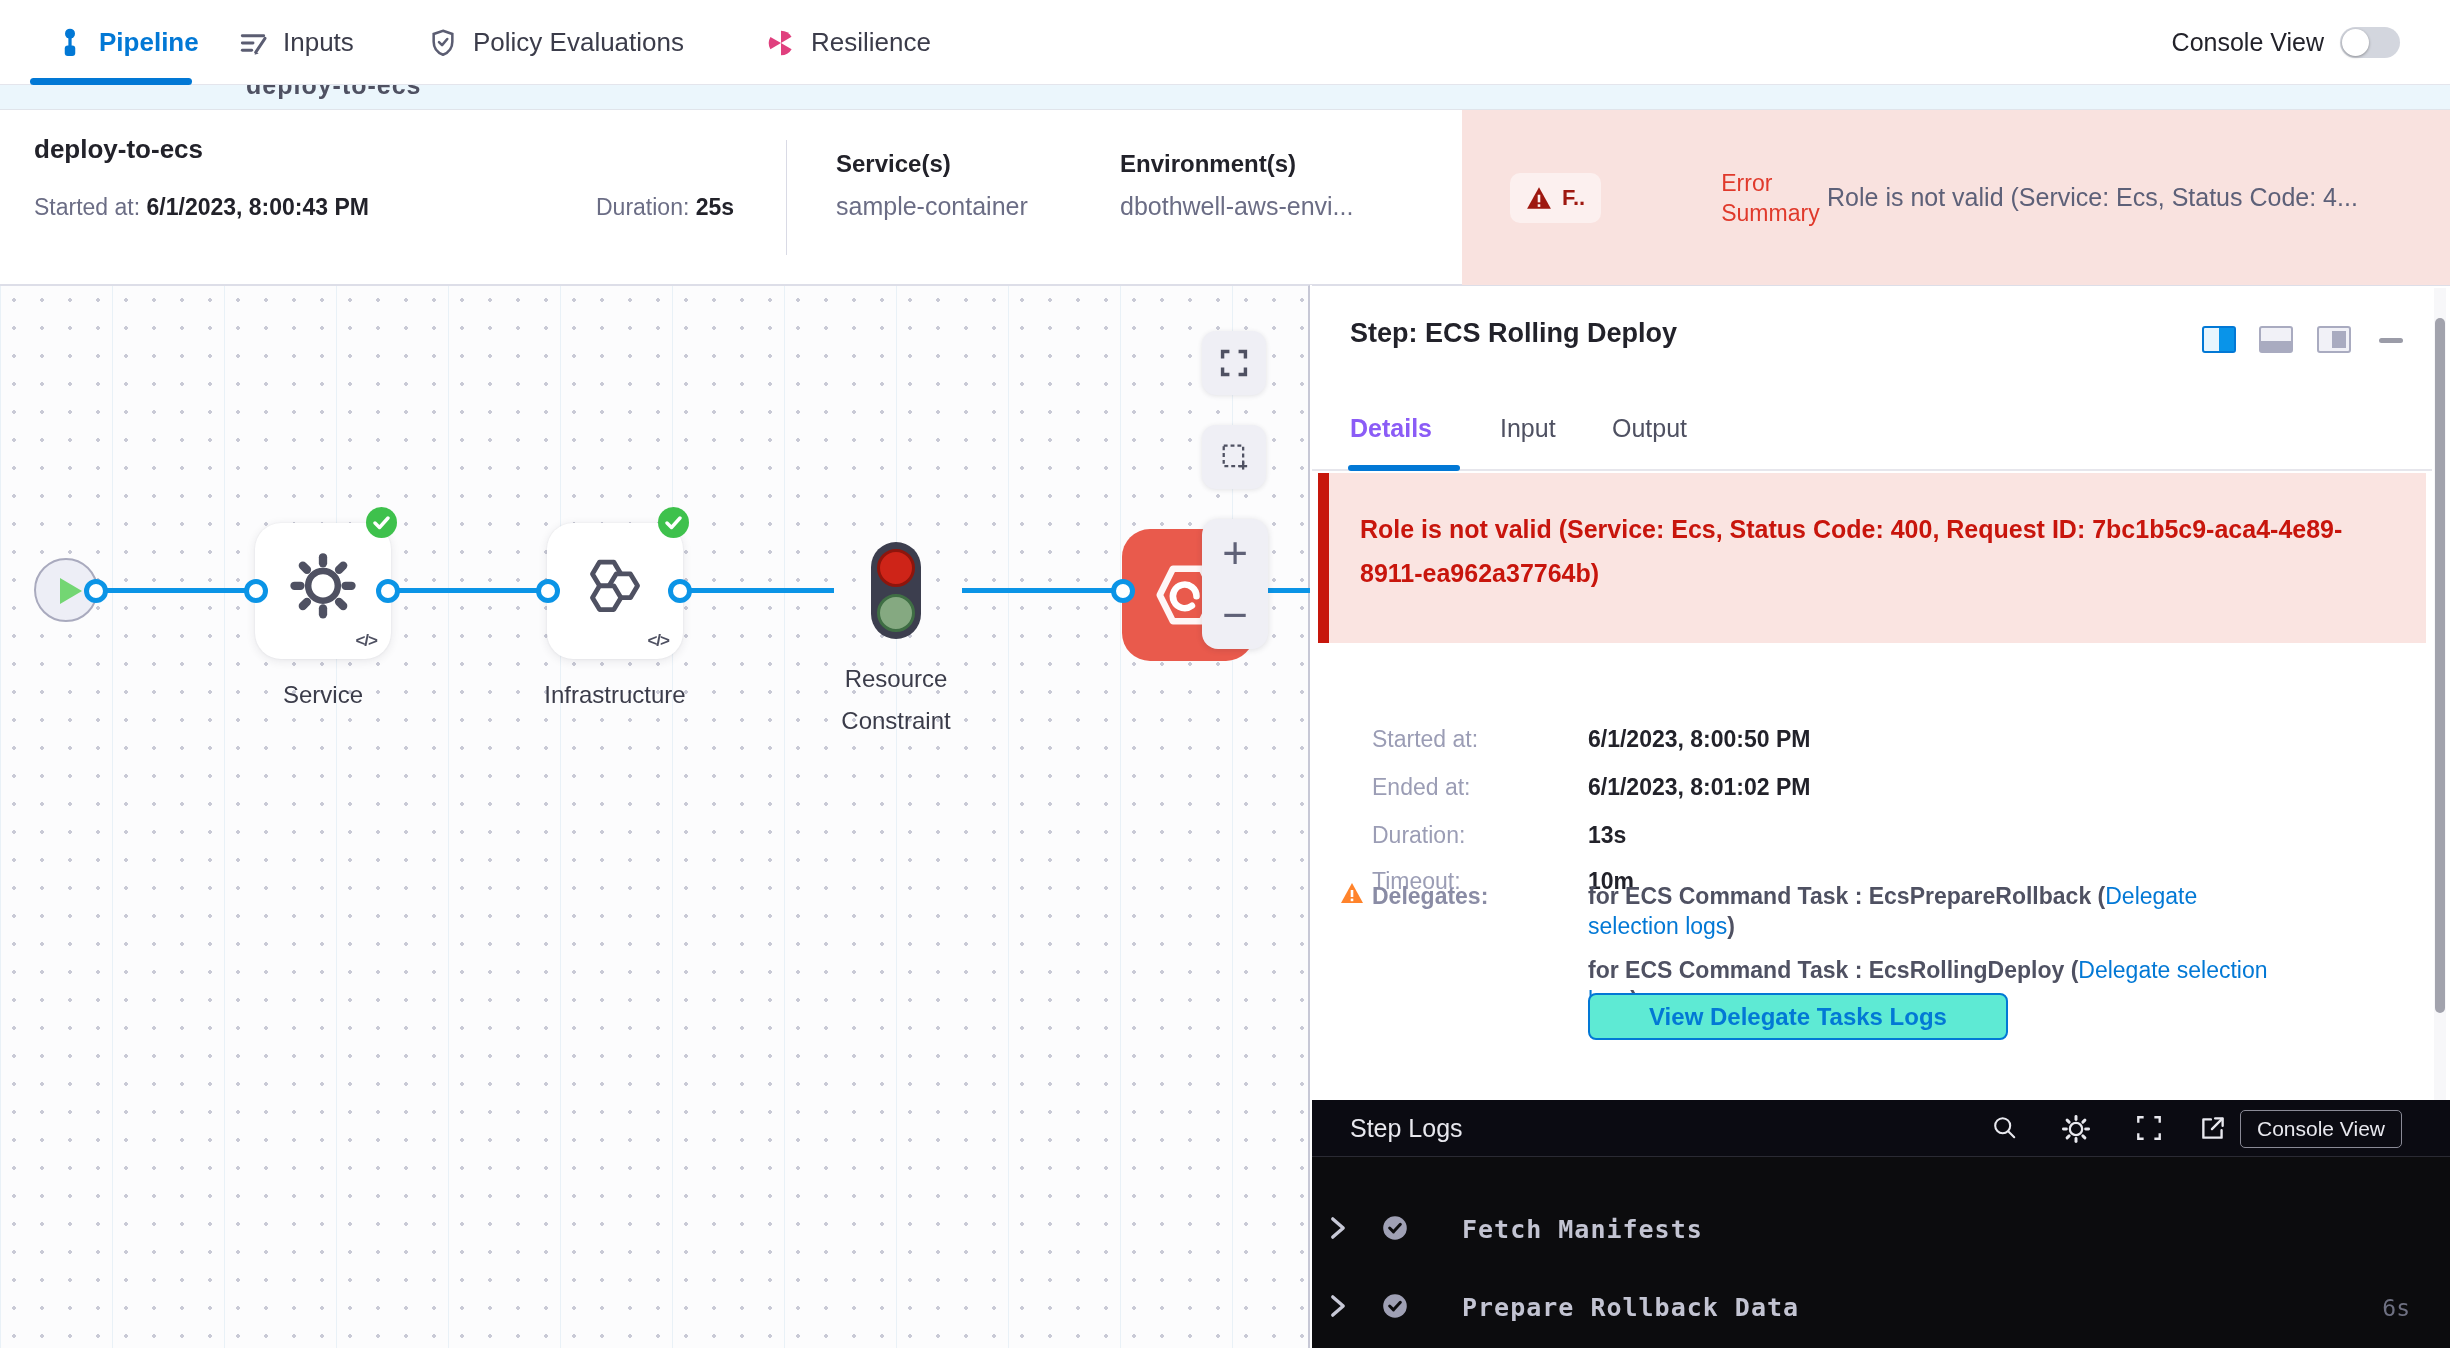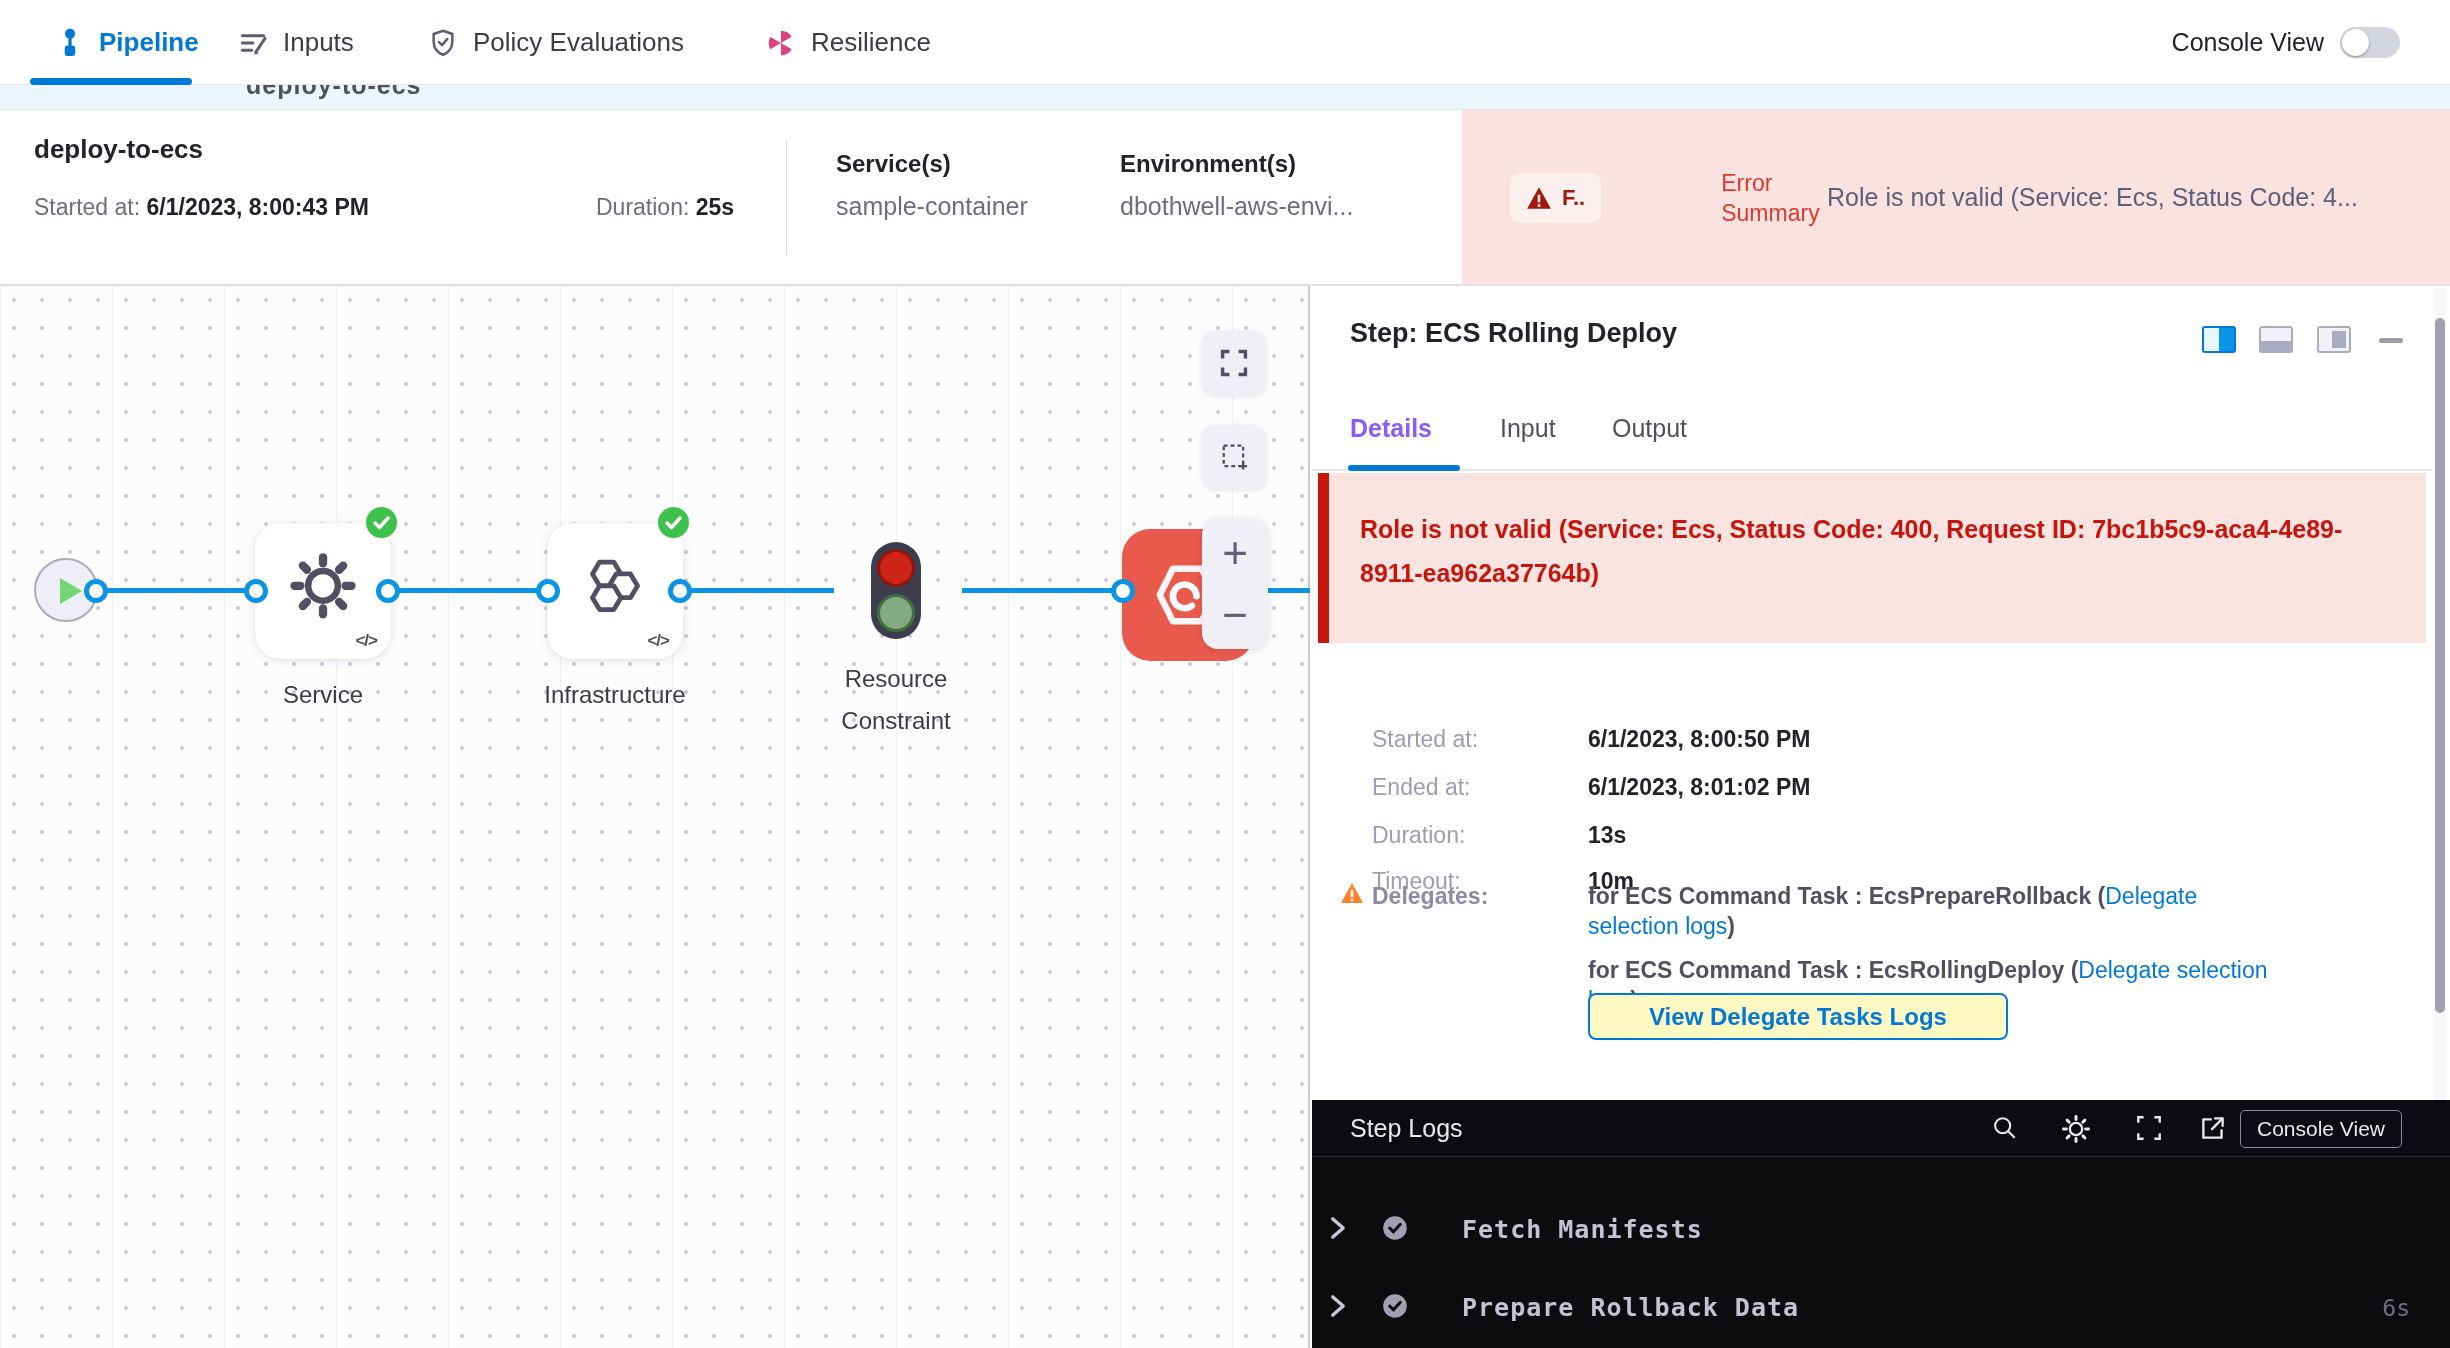--- a/index.html
+++ b/index.html
@@ -79,21 +79,21 @@
   .sp-banner { position:absolute; left:6px; top:187px; width:1108px; height:170px; background:#FAE4E1; }
   .sp-banner .bar { position:absolute; left:0; top:0; width:11px; height:170px; background:#C7170C; }
   .sp-banner .msg { position:absolute; left:42px; top:34px; width:1020px; font-size:25px; line-height:44px; font-weight:700; color:#C8150C; }
   .kv { position:absolute; font-size:23px; }
   .kv .k { color:#9B9DB5; }
   .kv .v { color:#22222A; font-weight:700; }
   .delegates-block { position:absolute; left:276px; top:595px; width:700px; font-size:23px; line-height:30px; }
   .delegates-block .seg { color:#4F5162; font-weight:700; }
   .delegates-block .lnk { color:#0278D5; cursor:pointer; }
   .dg-row2 { margin-top:14px; }
-  .view-logs-btn { position:absolute; left:276px; top:707px; width:420px; height:47px; background:#fef9c3; border:2px solid #0278D5; border-radius:8px; color:#0278D5; font-size:24px; font-weight:700; display:flex; align-items:center; justify-content:center; cursor:pointer; }
+  .view-logs-btn { position:absolute; left:276px; top:707px; width:420px; height:47px; background:#5eead4; border:2px solid #0278D5; border-radius:8px; color:#0278D5; font-size:24px; font-weight:700; display:flex; align-items:center; justify-content:center; cursor:pointer; }
   .sp-scrollbar-track { position:absolute; left:1122px; top:2px; width:12px; height:812px; background:#F7F7F9; }
   .sp-scrollbar-thumb { position:absolute; left:1px; top:30px; width:10px; height:695px; background:#A2A3AD; border-radius:5px; cursor:grab; }
 
   
   .logs-header { position:absolute; left:1312px; top:1100px; width:1138px; height:57px; background:#0B0B12; border-bottom:1px solid #2A2A33; display:flex; align-items:center; }
   .logs-header .title { margin-left:38px; font-size:25px; color:#E8E8EE; }
   .log-ic { position:absolute; top:13px; cursor:pointer; }
   .console-btn { position:absolute; right:48px; top:10px; height:38px; padding:0 16px; border:1.5px solid #8A8A96; border-radius:5px; color:#E8E8EE; font-size:21px; display:flex; align-items:center; cursor:pointer; }
   .logs-body { position:absolute; left:1312px; top:1157px; width:1138px; height:191px; background:#0C0C0E; font-family:"DejaVu Sans Mono", monospace; }
   .log-row { position:absolute; left:0; width:1138px; height:44px; cursor:pointer; }

